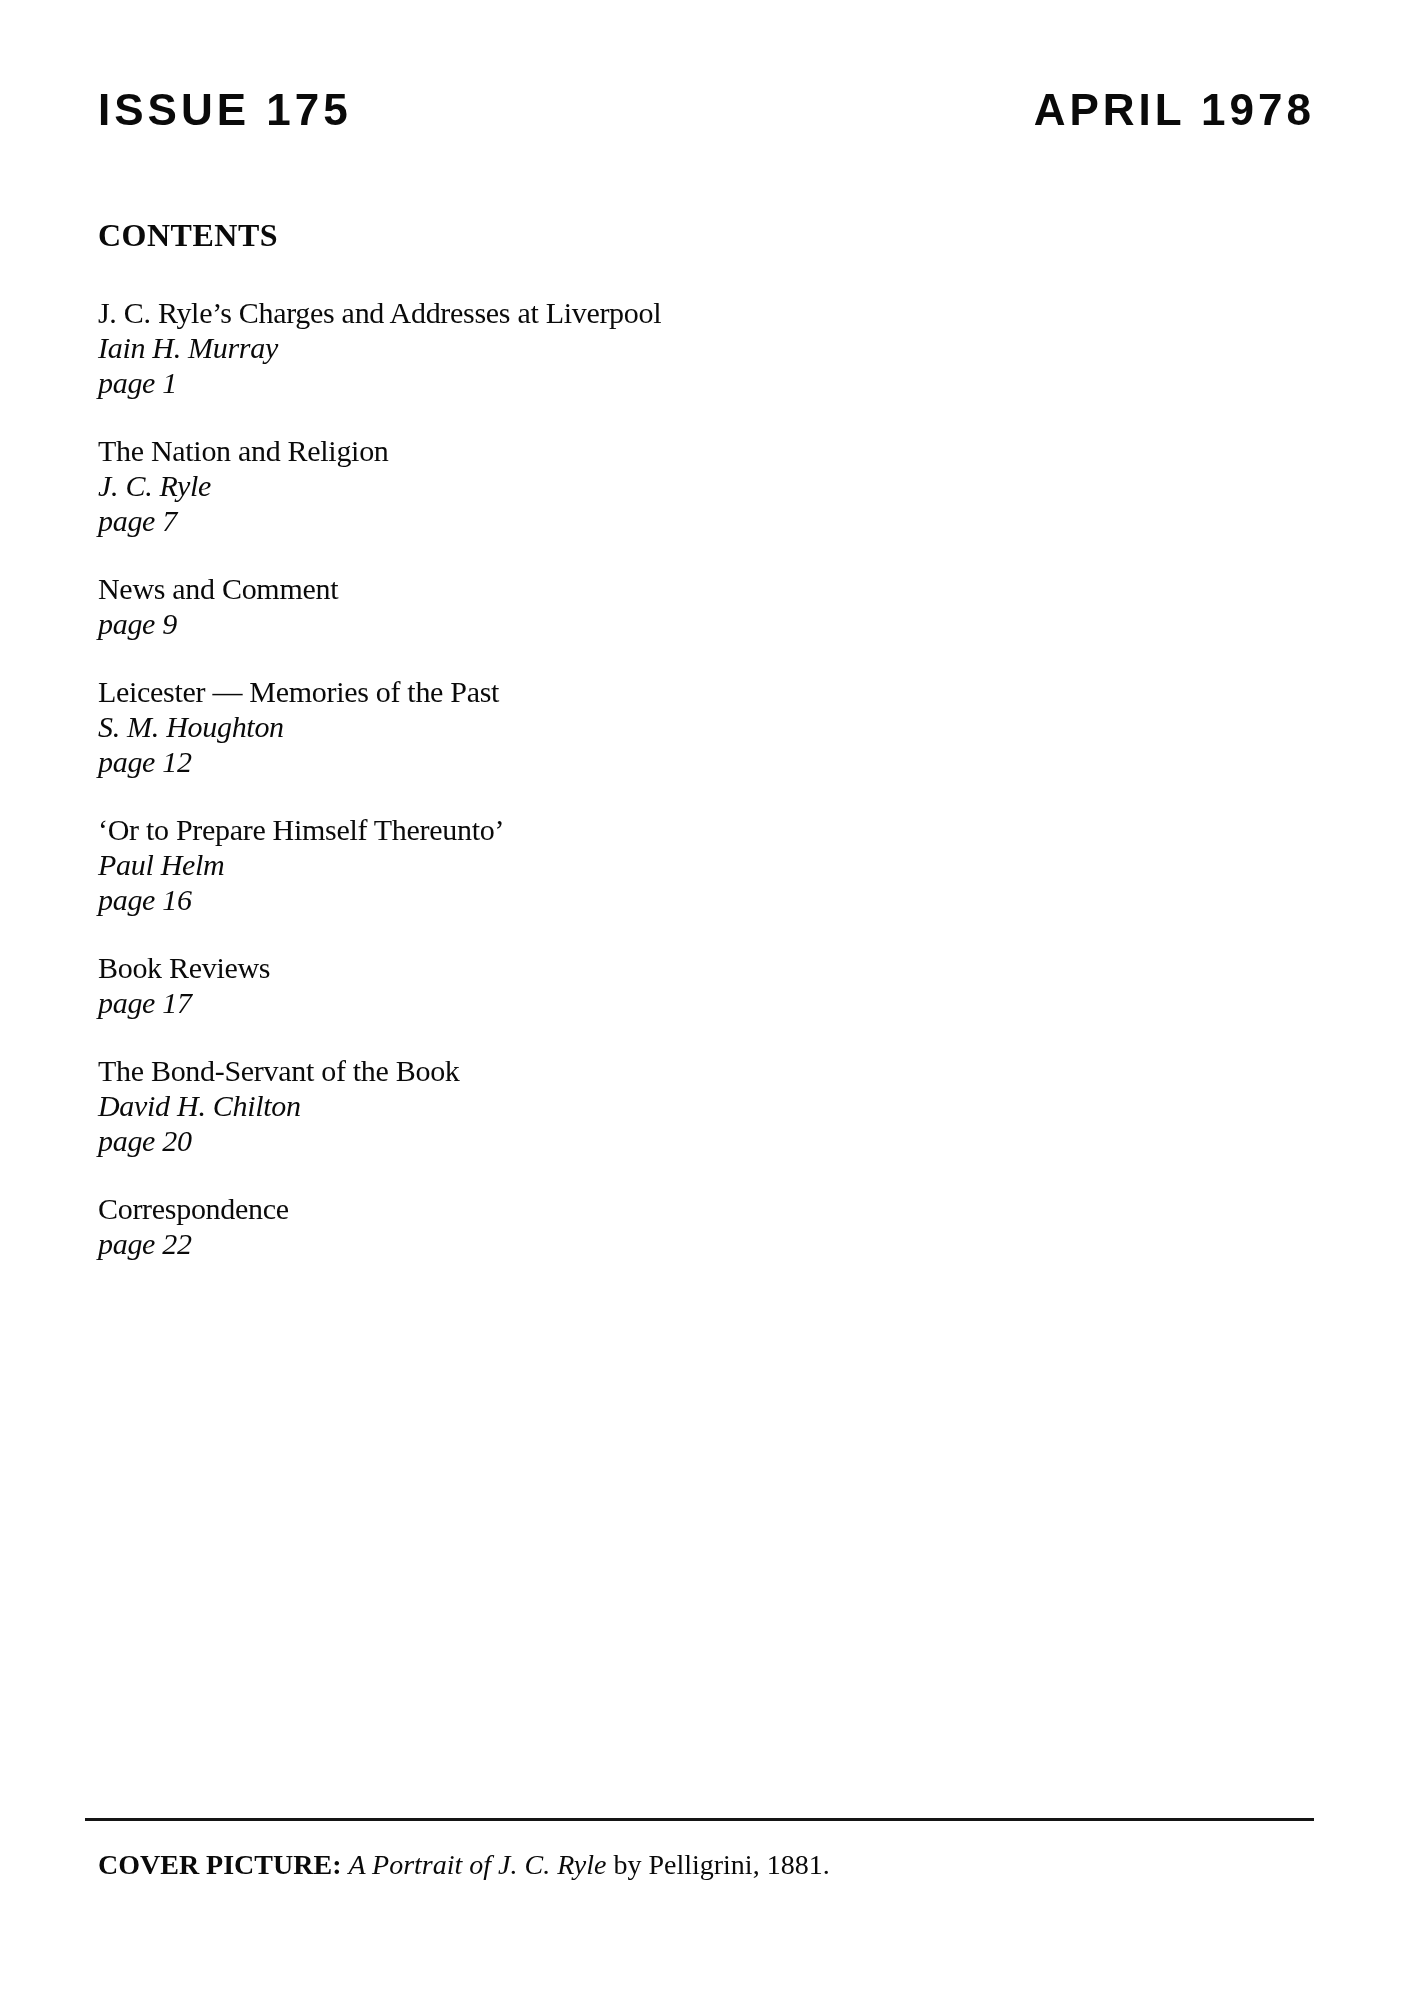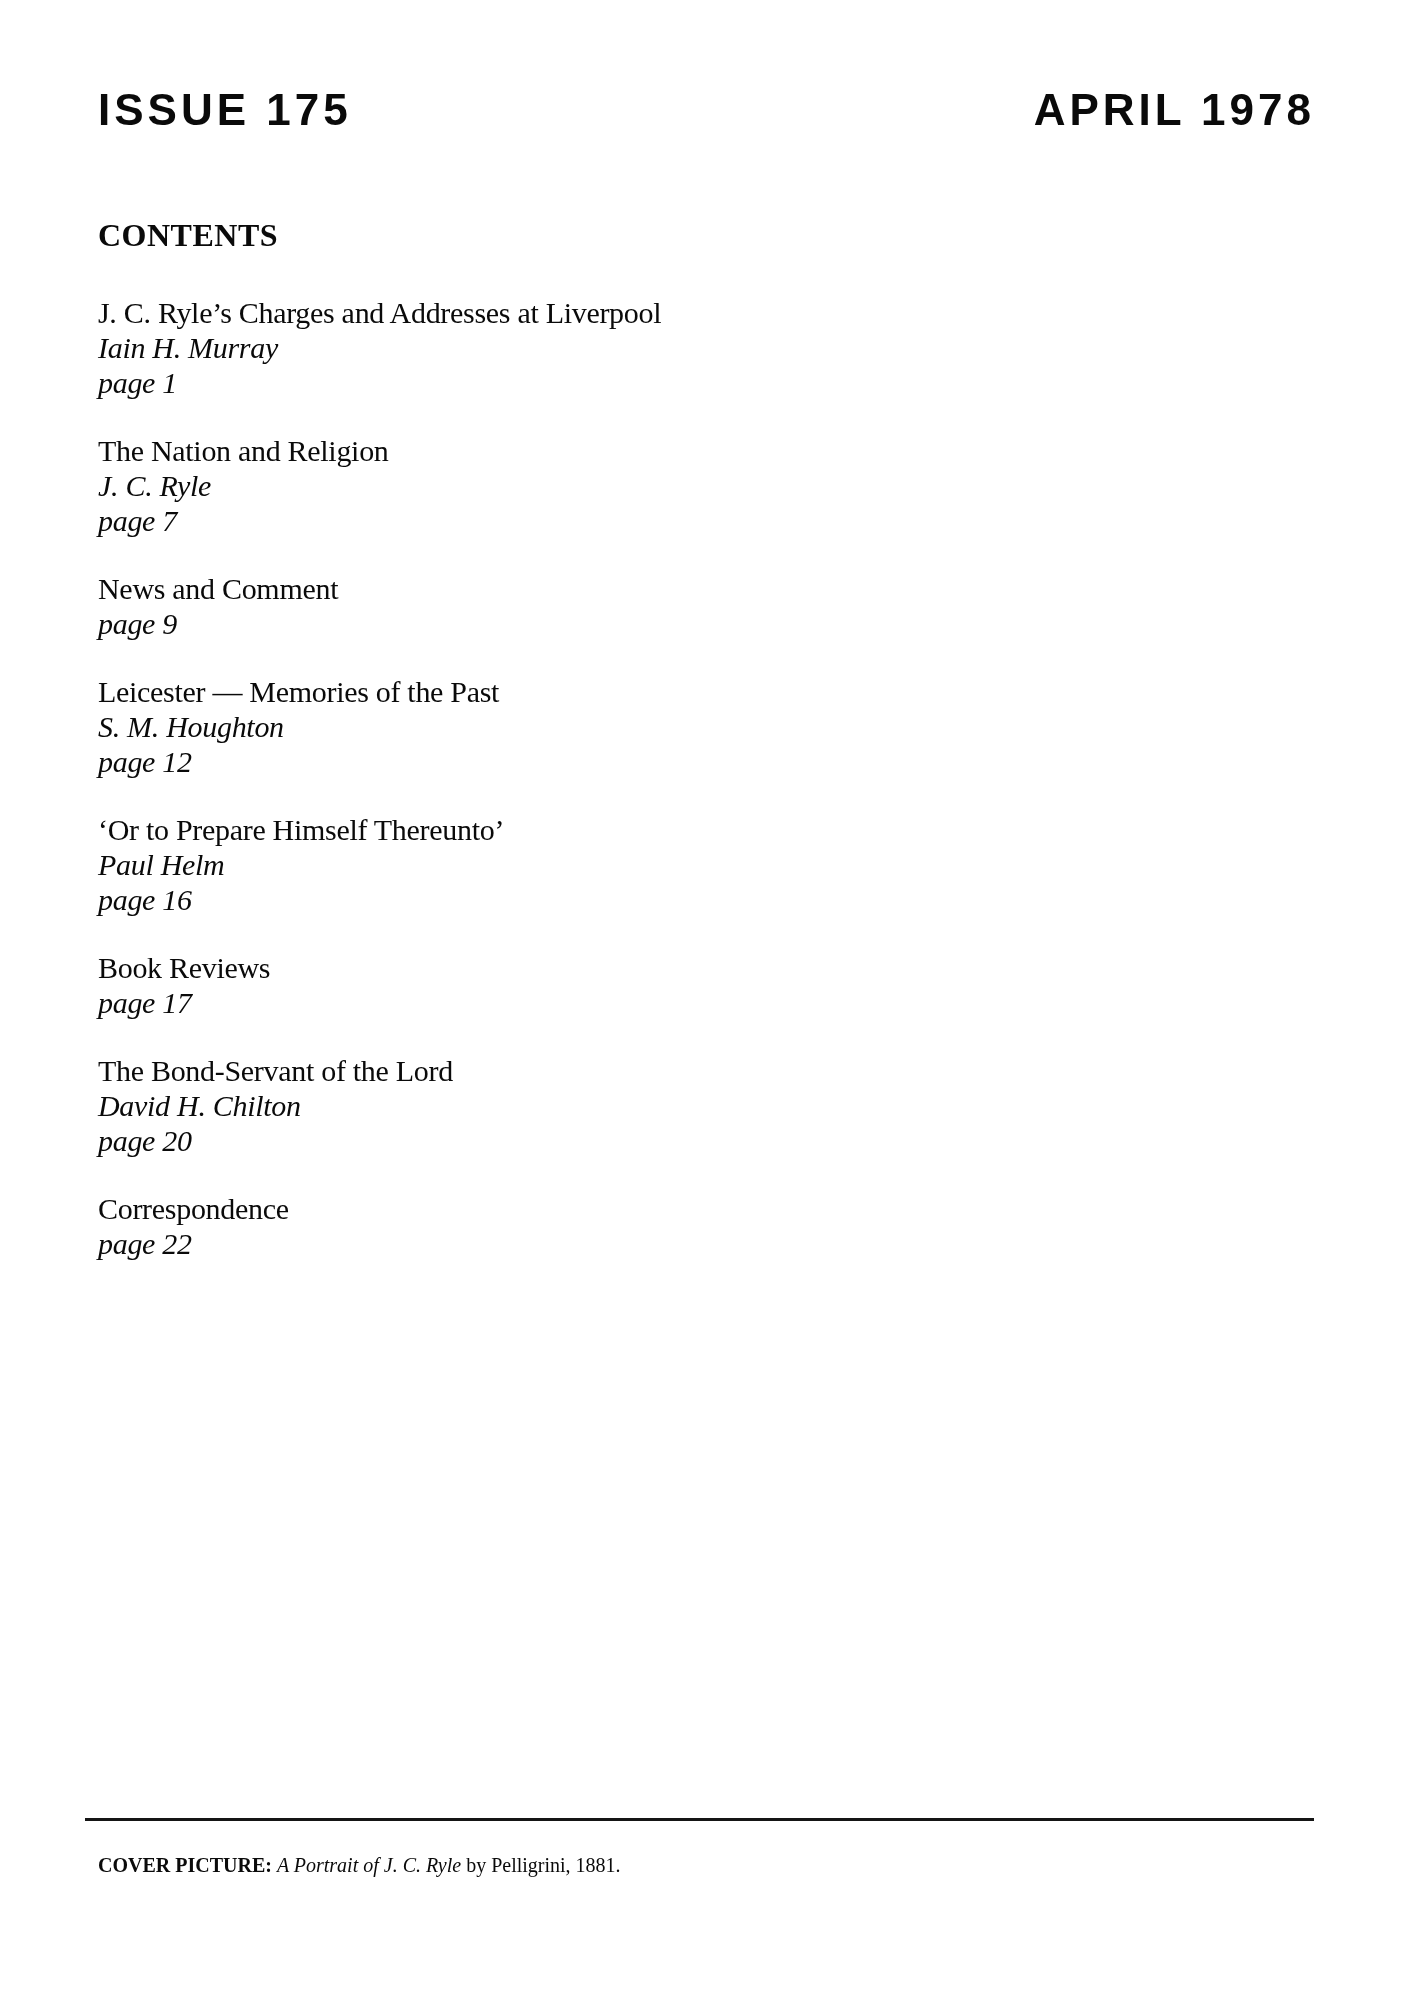--- a/index.html
+++ b/index.html
@@ -64,21 +64,21 @@
     left: 85px;
     width: 1229px;
     height: 3px;
     background: #151515;
   }
   .cover-note {
     position: absolute;
     top: 1850px;
     left: 98px;
     margin: 0;
-    font-size: 20px;
+    font-size: 28px;
     line-height: 30px;
     white-space: nowrap;
     font-family: Liberation Serif, serif;
   }
   .cover-label { font-weight: bold; font-style: normal; }
   .cover-title { font-style: italic; }
   .cover-credit { font-style: normal; }
 </style>
 </head>
 <body>
@@ -115,21 +115,21 @@
       <div class="toc-entry">
         <div class="toc-line toc-title">‘Or to Prepare Himself Thereunto’</div>
         <div class="toc-line toc-author">Paul Helm</div>
         <div class="toc-line toc-page">page 16</div>
       </div>
       <div class="toc-entry">
         <div class="toc-line toc-title">Book Reviews</div>
         <div class="toc-line toc-page">page 17</div>
       </div>
       <div class="toc-entry">
-        <div class="toc-line toc-title">The Bond-Servant of the Lord</div>
+        <div class="toc-line toc-title">The Bond-Servant of the Book</div>
         <div class="toc-line toc-author">David H. Chilton</div>
         <div class="toc-line toc-page">page 20</div>
       </div>
       <div class="toc-entry">
         <div class="toc-line toc-title">Correspondence</div>
         <div class="toc-line toc-page">page 22</div>
       </div>
     </div>
 
   <div class="footer-rule"></div>

